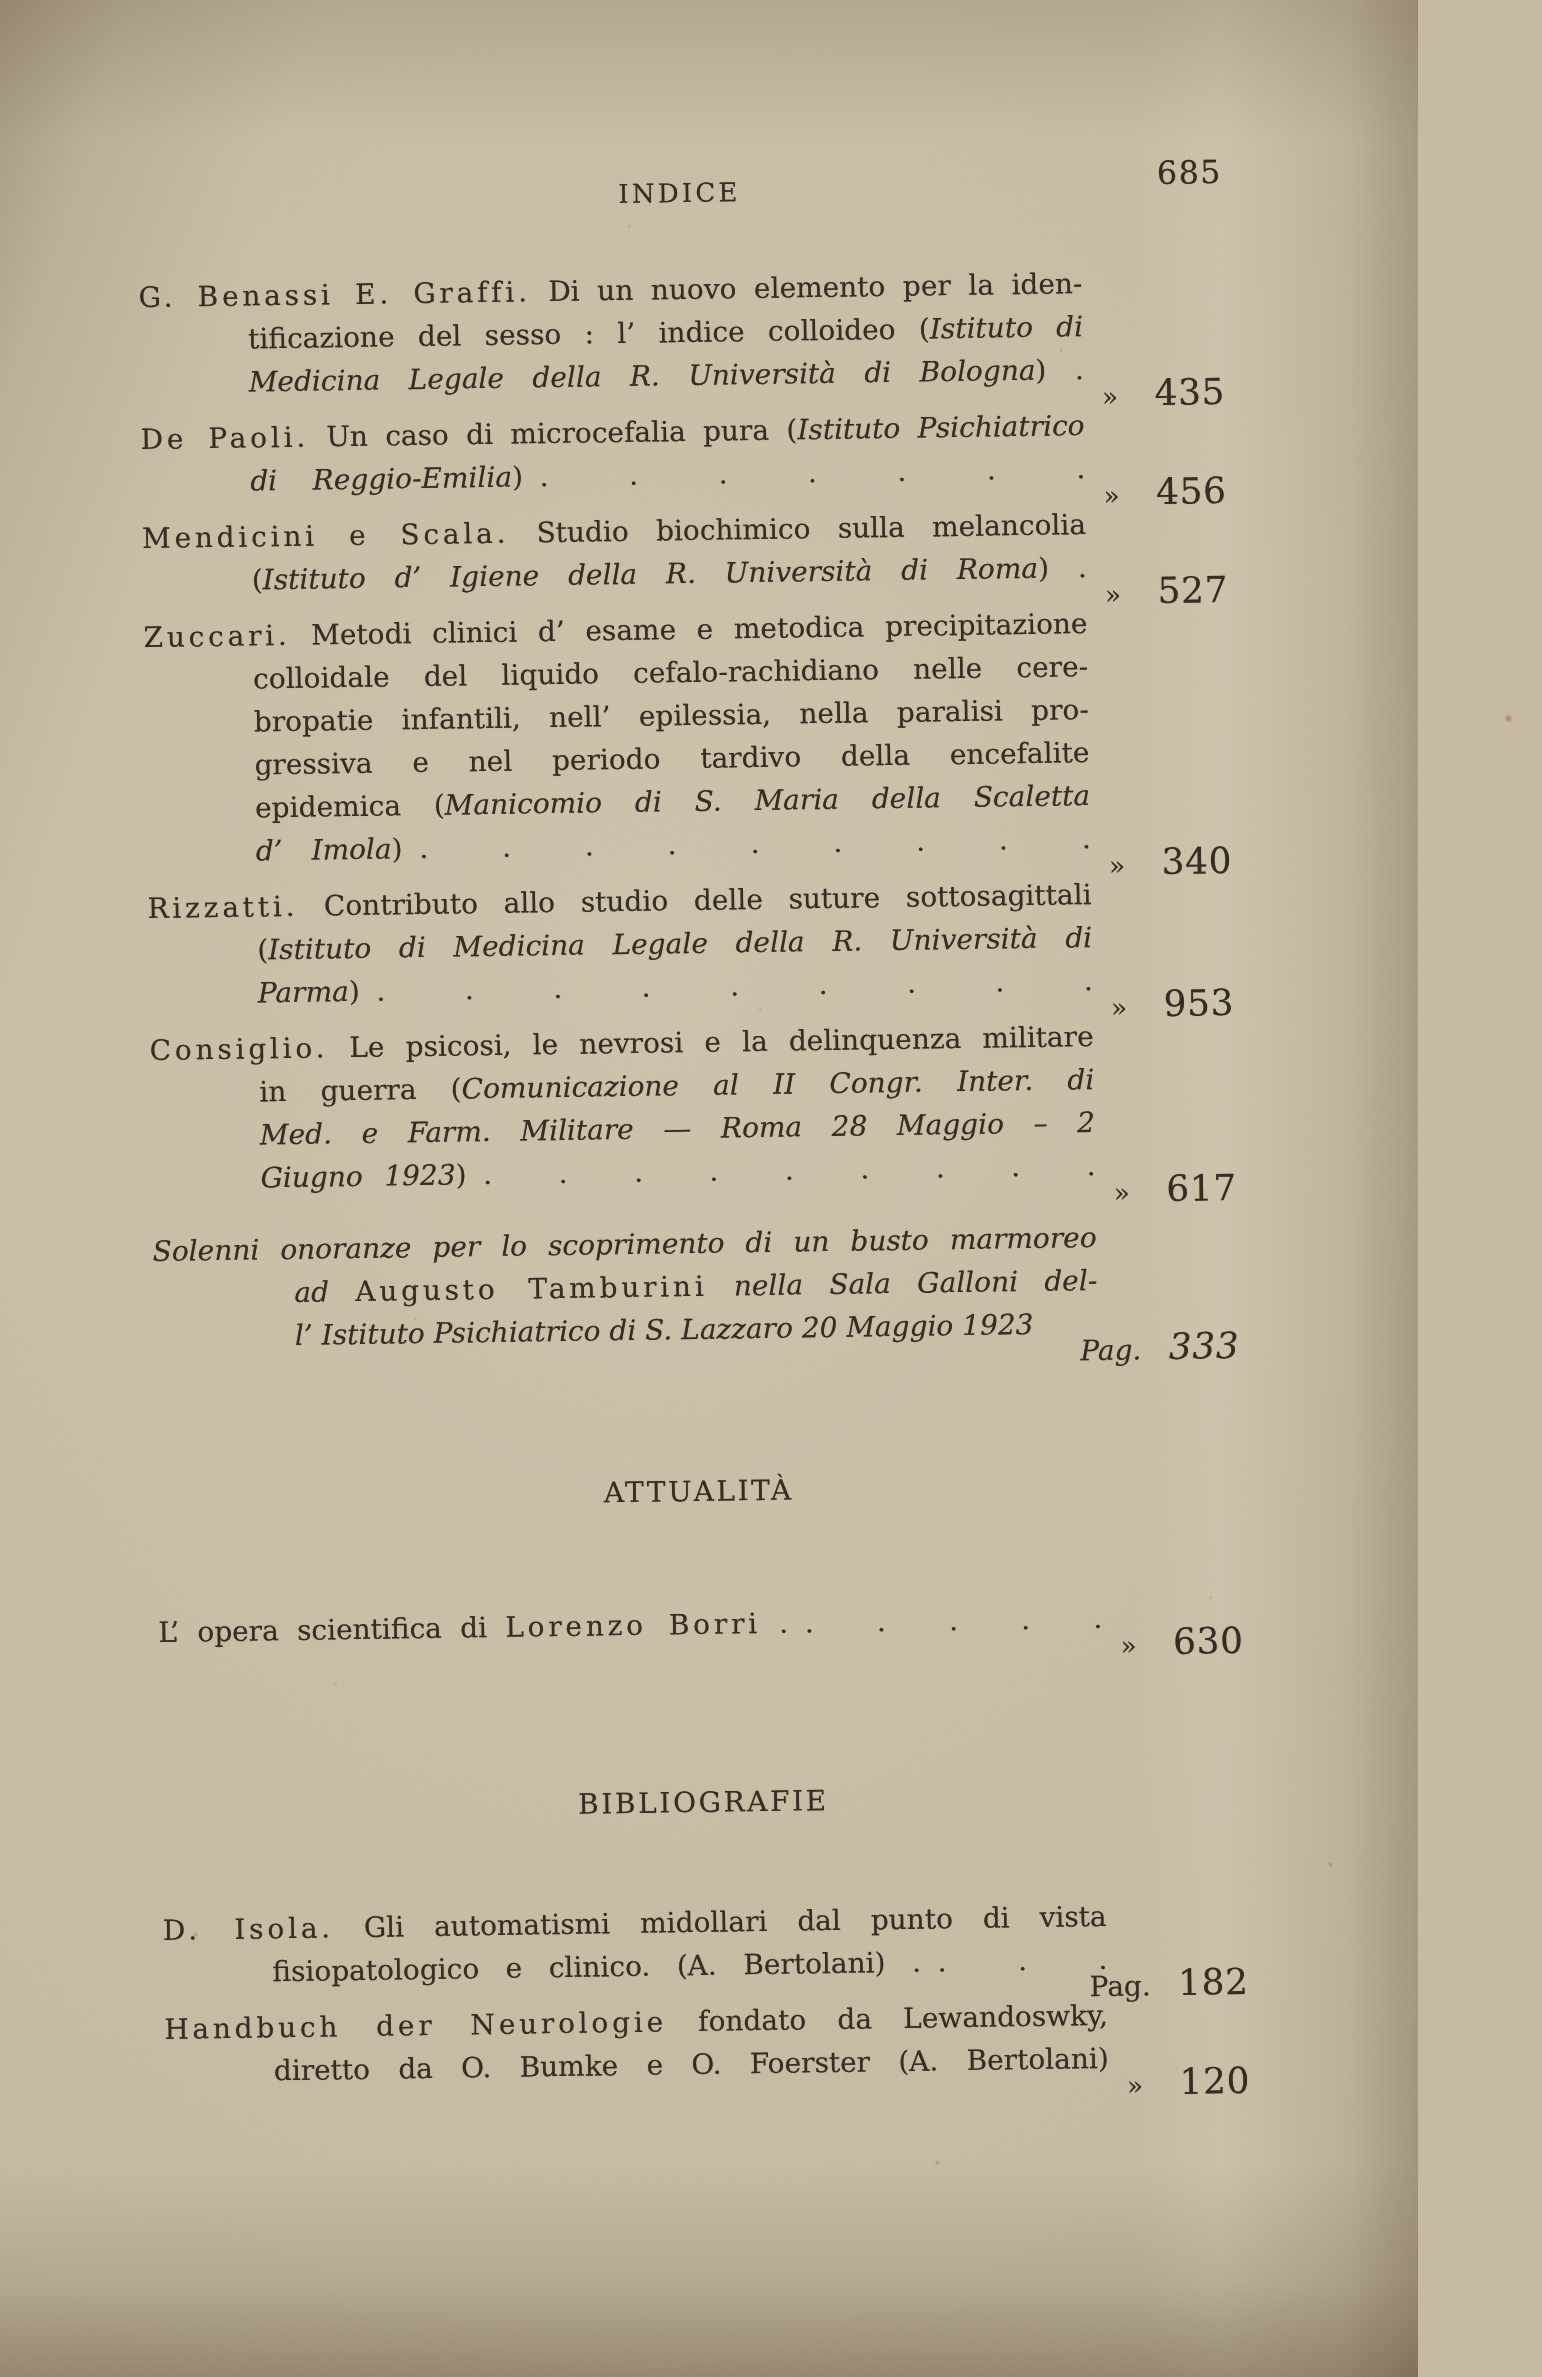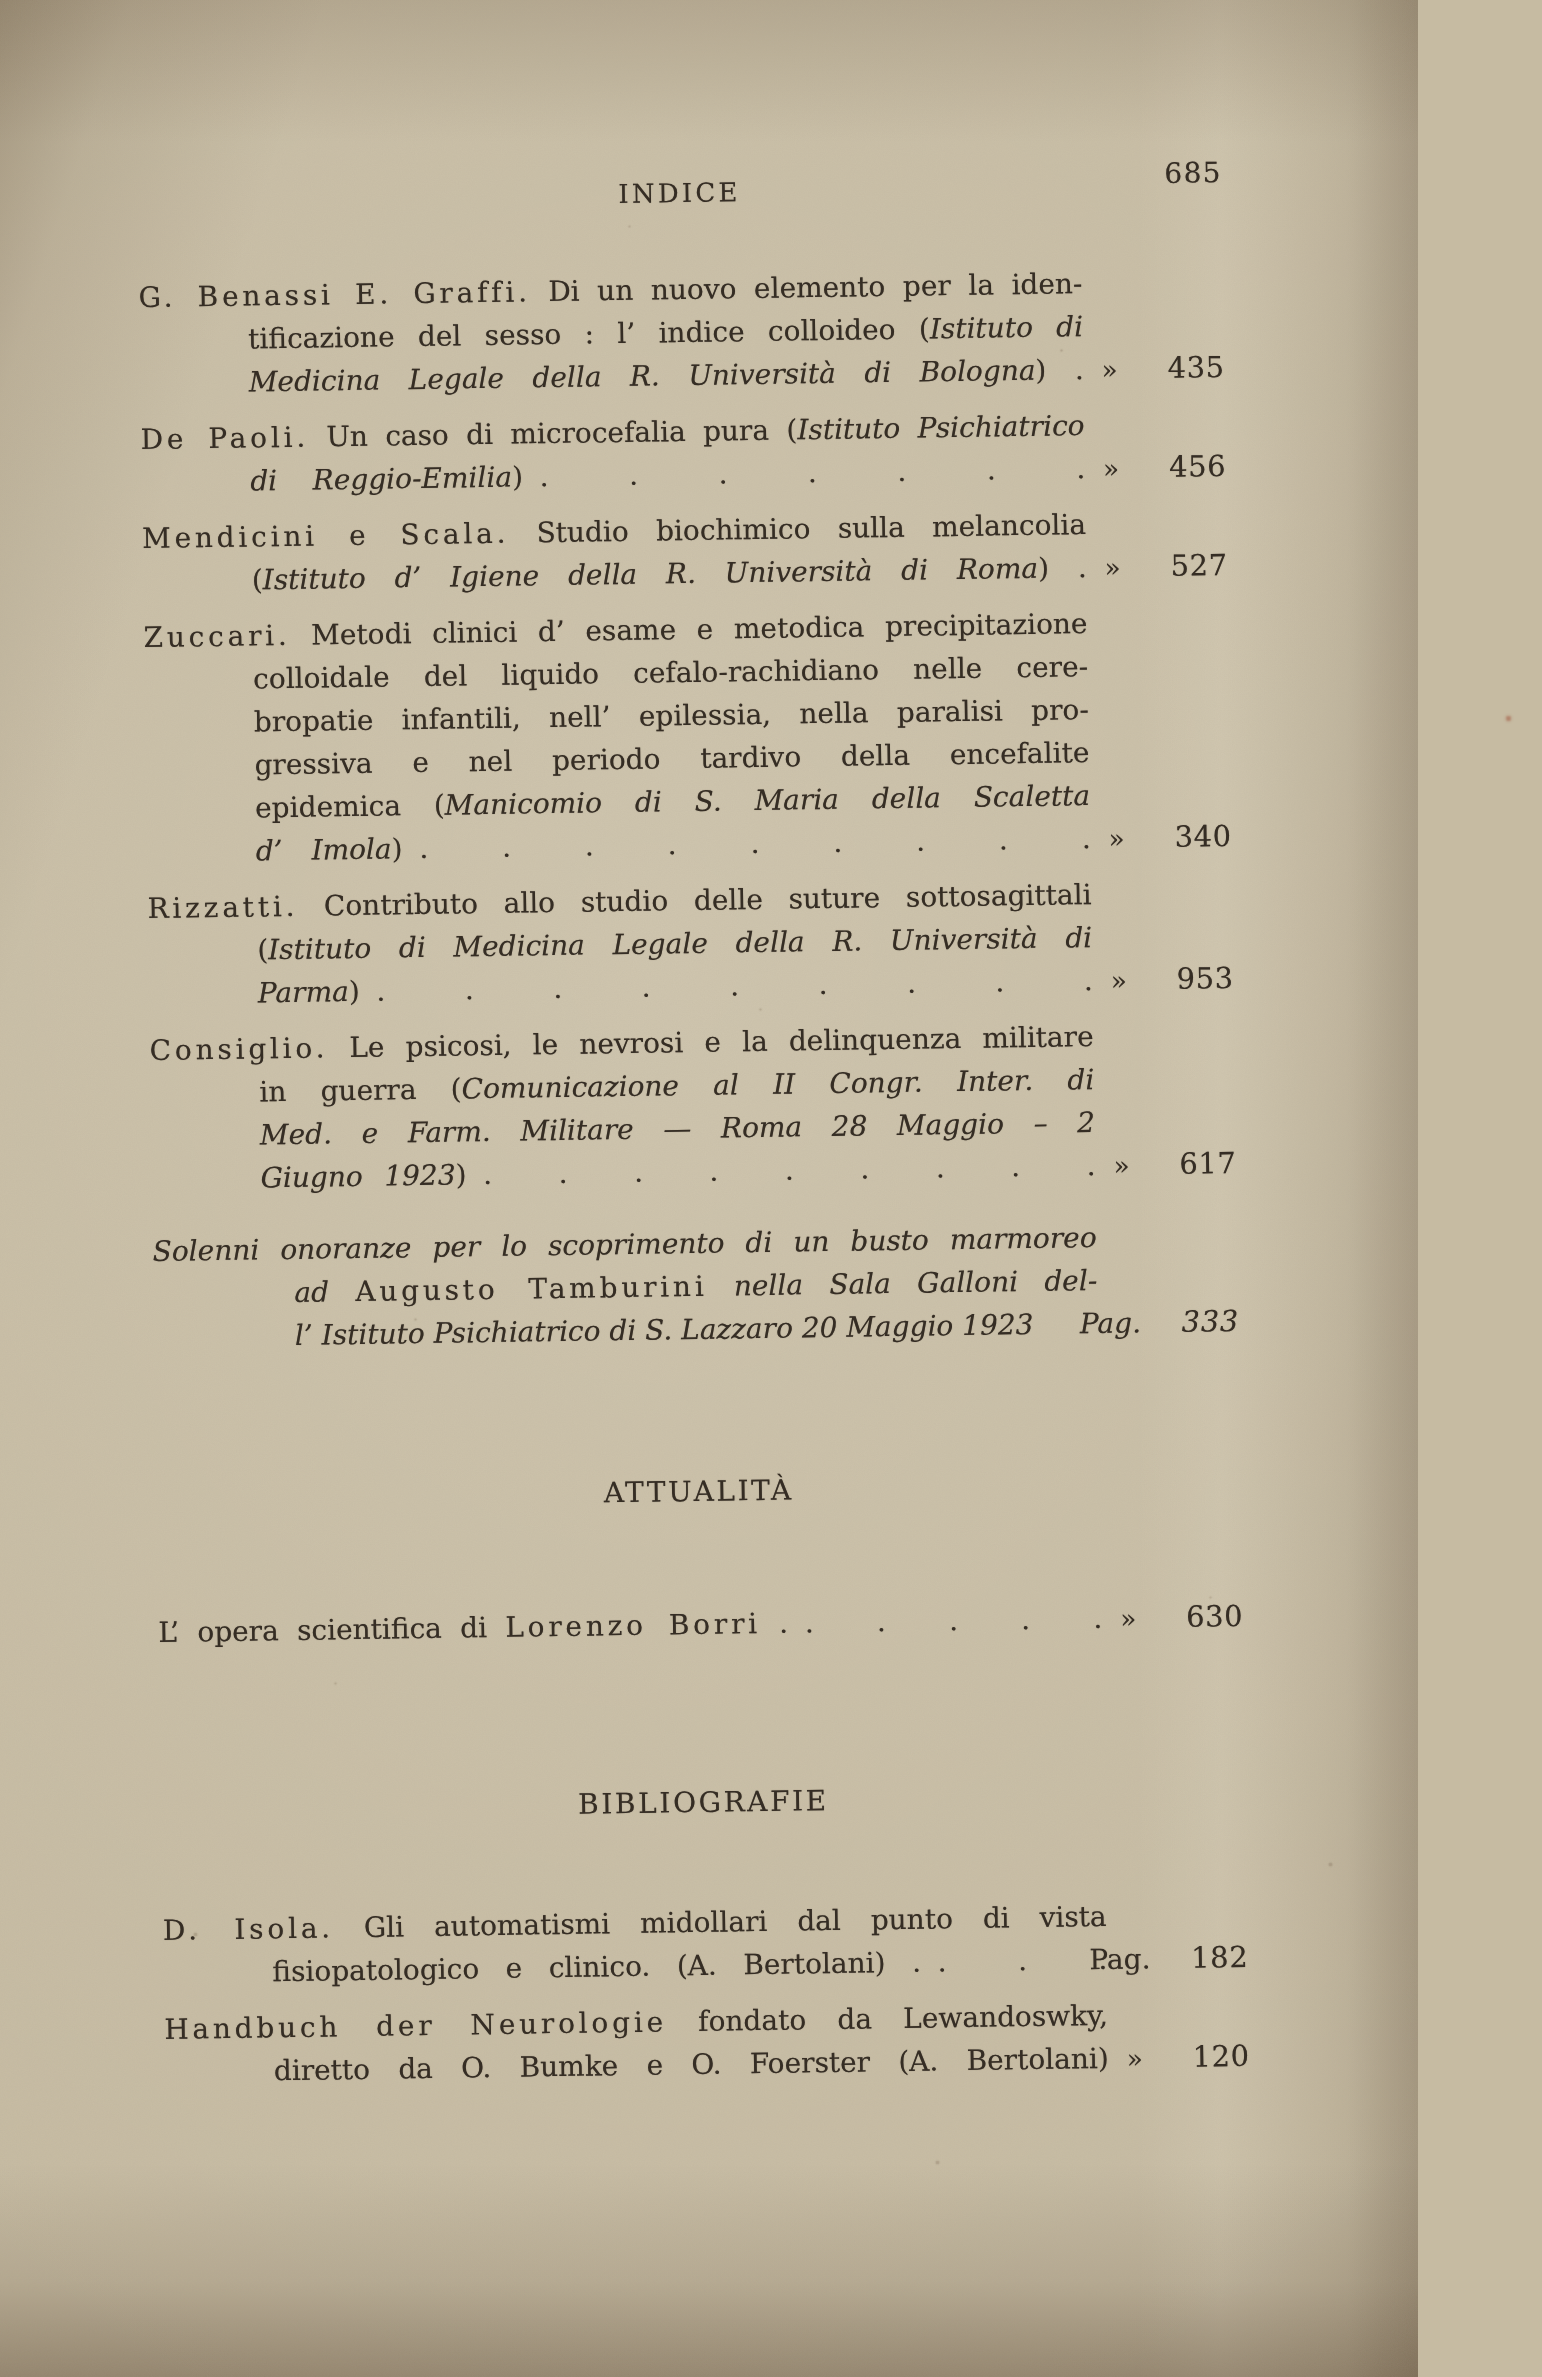--- a/index.html
+++ b/index.html
@@ -41,42 +41,42 @@
     transform:rotate(-0.85deg);transform-origin:50% 42%;
     color:#352d24;
     text-shadow:0 0 0.8px rgba(52,44,34,.55);
     font-size:28px;line-height:43px;
   }
   .header{position:relative;height:41px;}
   .title{
     text-align:center;font-size:26px;letter-spacing:3.2px;line-height:41px;
   }
   .pagenum{
-    position:absolute;right:0;top:-14px;font-size:28px;letter-spacing:1.3px;
+    position:absolute;right:0;top:-14px;font-size:32px;letter-spacing:1.3px;
   }
   .entry{position:relative;margin-bottom:13px;}
   .entry.first{margin-top:54px;}
   .line{
     position:relative;
     padding-right:141px;
     text-align:justify;text-align-last:justify;
   }
   .line.nj{text-align:left;text-align-last:left;}
   .cont{padding-left:109px;}
   .cont2{padding-left:141px;}
   .sc{letter-spacing:.135em;}
   .it{font-style:italic;}
   .dots{word-spacing:45px;margin-left:16.7px;}
   .ref{
     position:absolute;right:0;top:0;width:123px;
     display:flex;justify-content:space-between;align-items:baseline;
     text-align:right;text-align-last:auto;
   }
   .ref .mark{font-size:26px;}
-  .ref .num{font-size:29px;letter-spacing:0.6px;}
+  .ref .num{font-size:36px;letter-spacing:0.6px;margin-top:24px;}
   .ref.pag{width:159px;}
   .ref.pag .plabel{font-size:28px;}
   .section{
     text-align:center;font-size:28px;letter-spacing:2.6px;line-height:43px;
   }
   .sect-att{margin-top:119px;}
   .sect-bib{margin-top:135px;}
   .solenni{margin-top:29px;}
   .solenni .line{font-style:italic;}
   .solenni .sc{font-style:normal;}

